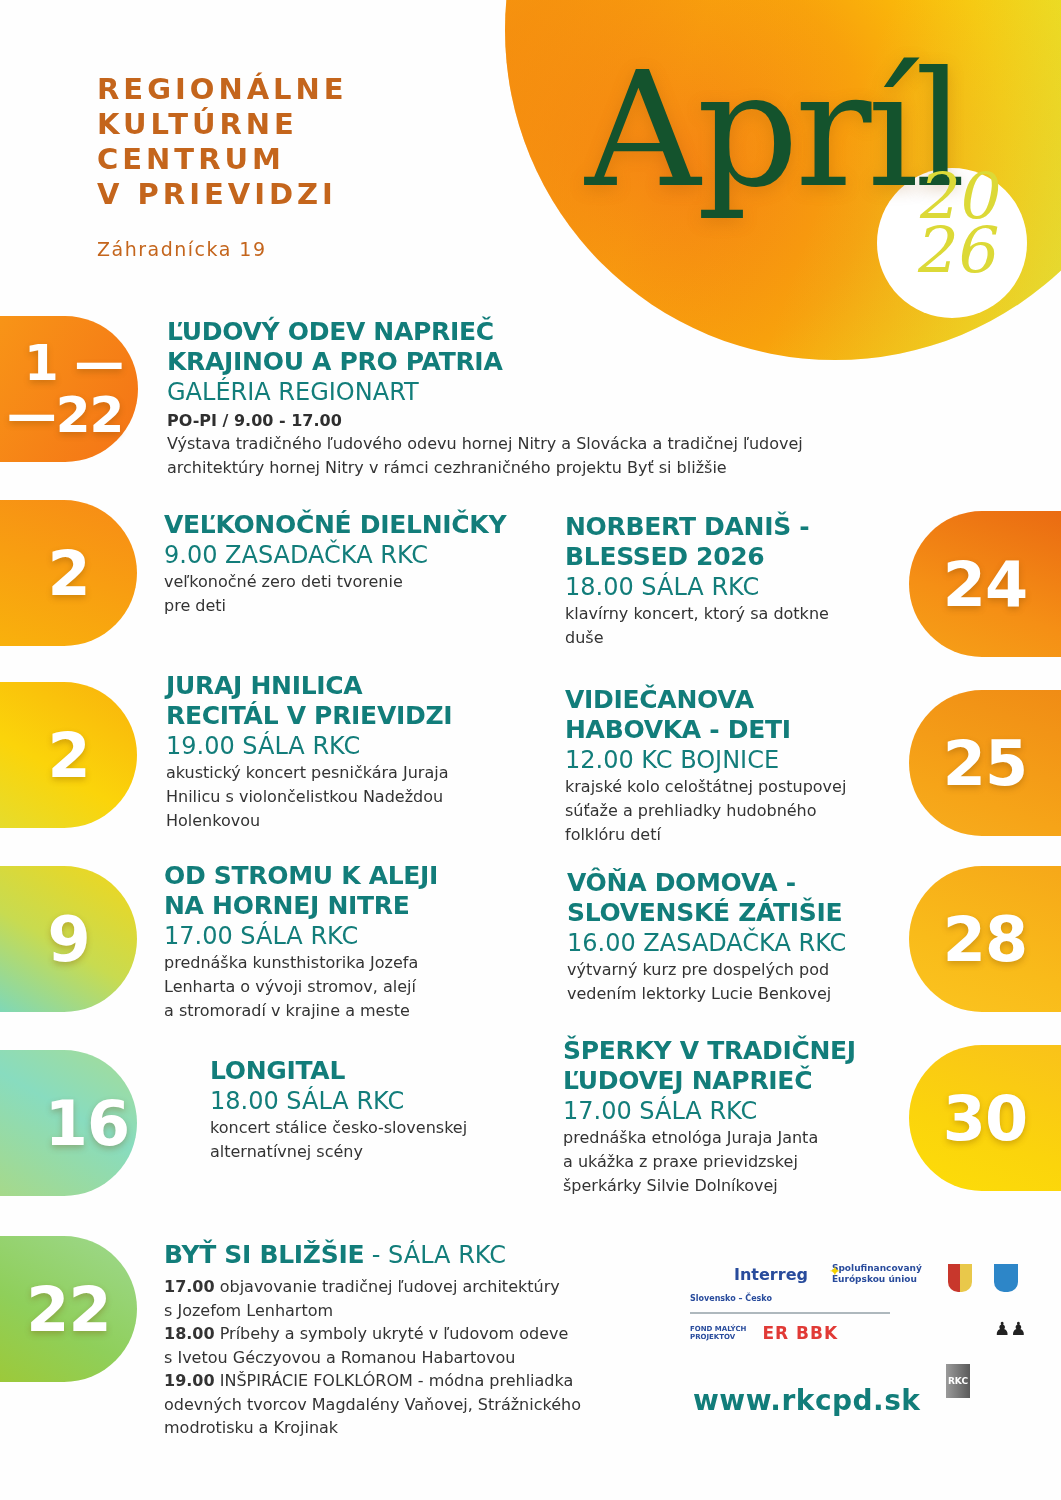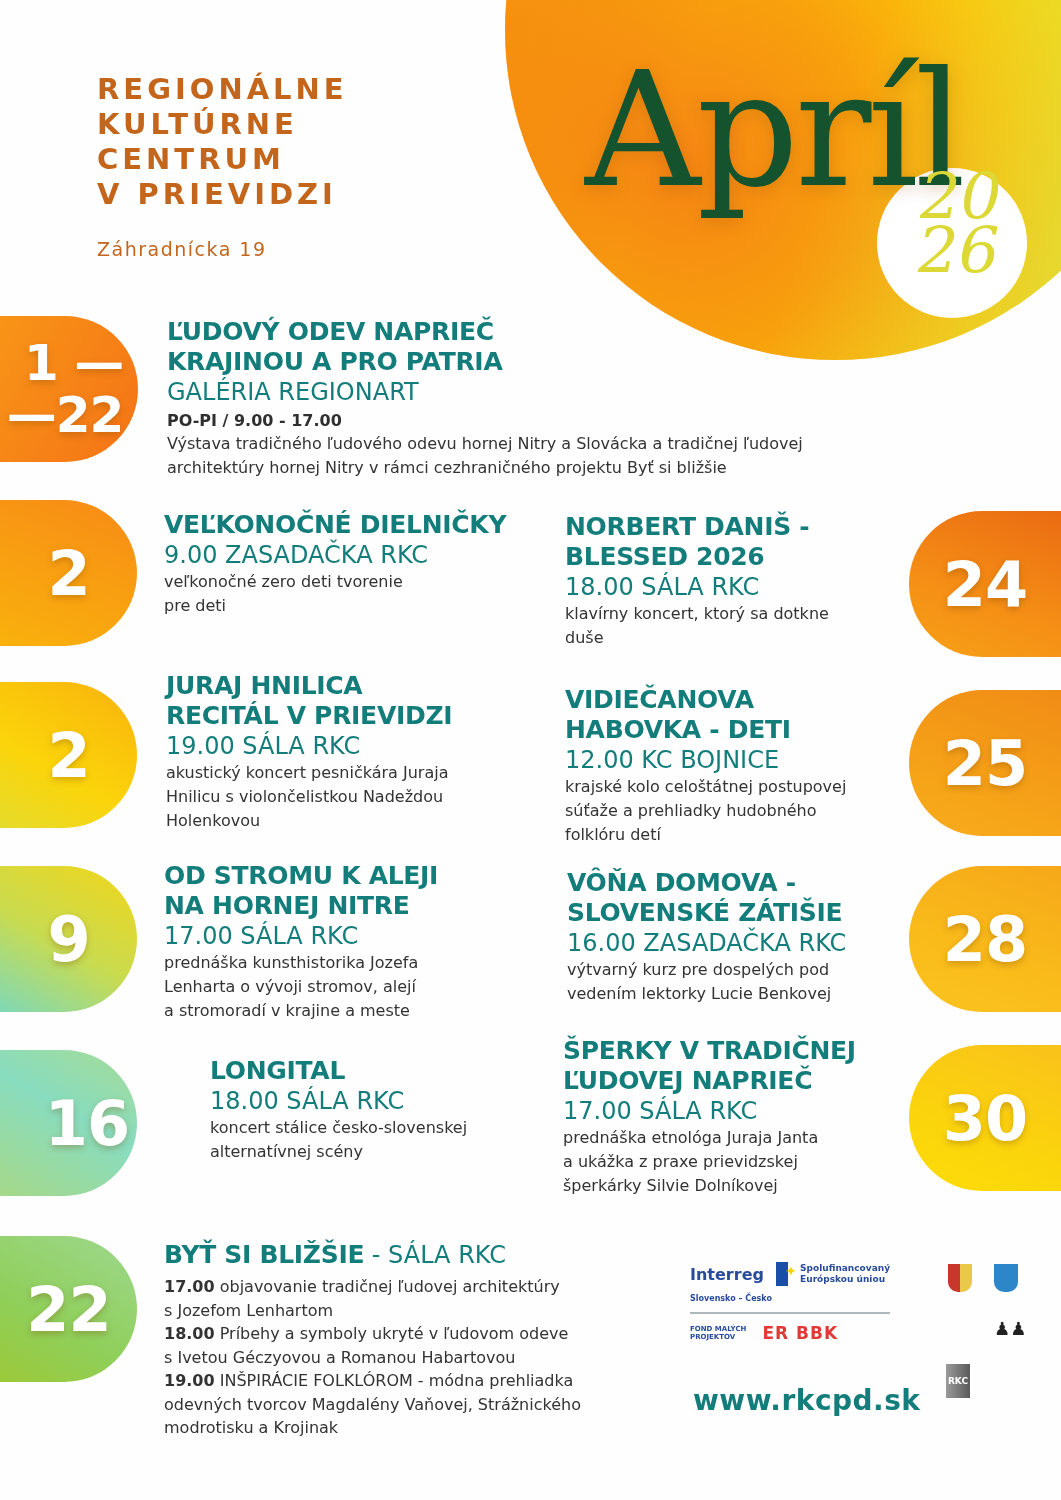--- a/index.html
+++ b/index.html
@@ -30,21 +30,21 @@
 
   
   .event { position: absolute; }
   .ev-title { color: #127d7a; font-weight: bold; font-size: 25px; line-height: 30px; letter-spacing: -0.3px; }
   .ev-place { color: #127d7a; font-size: 24px; line-height: 30px; }
   .ev-hours { color: #2f2f2f; font-weight: bold; font-size: 16px; line-height: 22px; margin-top: 3px; }
   .ev-desc { color: #333; font-size: 16px; line-height: 24px; }
 
   .logos { position: absolute; left: 690px; top: 1262px; width: 200px; }
   .interreg { display: flex; align-items: center; gap: 12px; }
-  .interreg-word { color: #284b9c; font-weight: bold; font-size: 16px; }
+  .interreg-word { color: #284b9c; font-weight: bold; font-size: 16px; margin-left: 44px; }
   .eu-flag { width: 32px; height: 24px; background: #1a4fa8; position: relative; }
   .eu-flag::after { content: "✦"; position: absolute; left: 9px; top: 1px; color: #f5d300; font-size: 14px; }
   .eu-text { color: #284b9c; font-size: 9px; line-height: 11px; font-weight: bold; }
   .region-line { color: #284b9c; font-size: 8px; font-weight: bold; margin-top: 8px; }
   .divider { border-top: 2px solid #aeb8bd; margin-top: 9px; }
   .fund { display: flex; align-items: center; gap: 16px; margin-top: 9px; }
   .fund-text { color: #284b9c; font-size: 7px; line-height: 8px; font-weight: bold; }
   .erbbk { color: #e13a36; font-size: 17px; font-weight: bold; letter-spacing: 1px; }
 
   .partner { position: absolute; width: 24px; height: 28px; }

